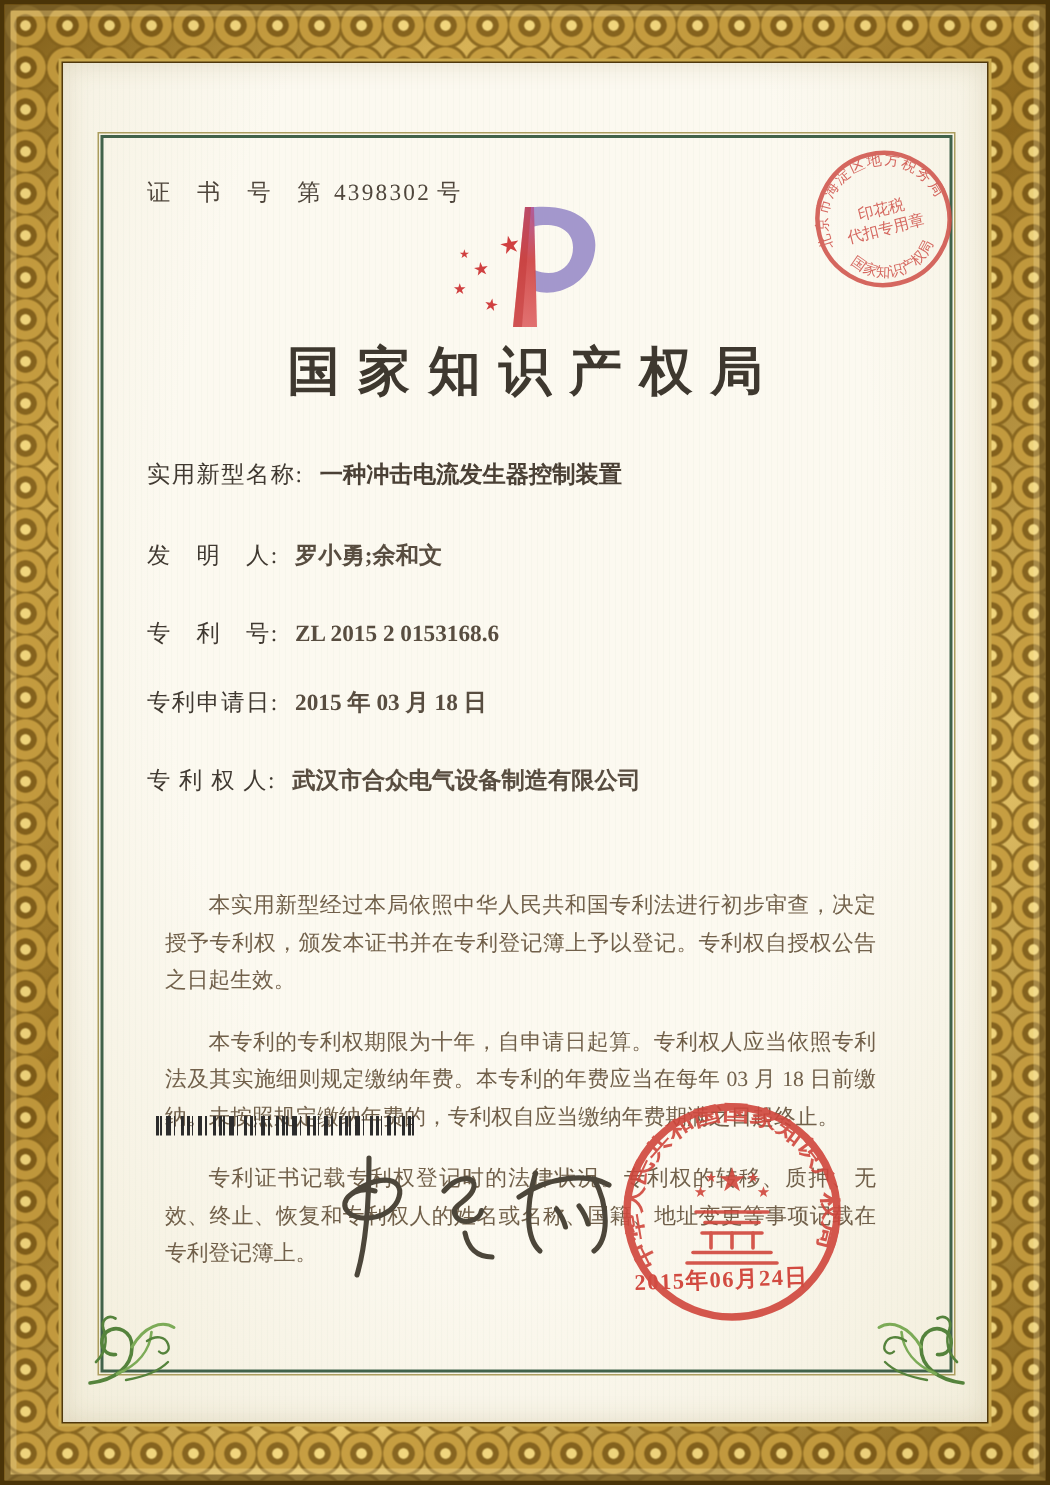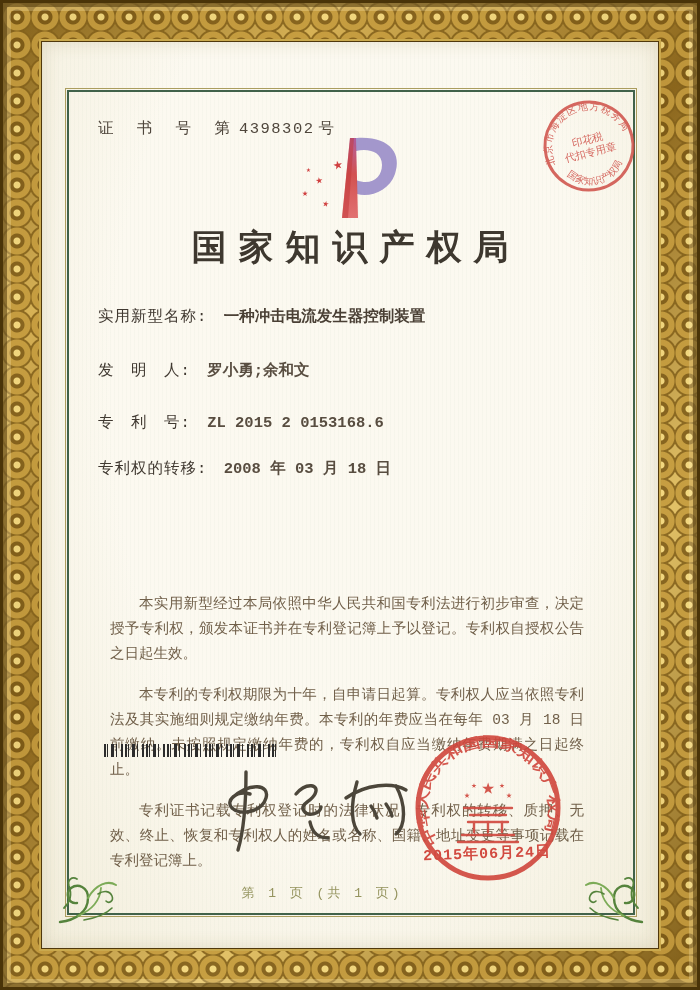--- a/index.html
+++ b/index.html
@@ -12,21 +12,21 @@
     background-image:
       repeating-radial-gradient(circle at 14px 14px, rgba(244,218,130,.9) 0 3px, rgba(122,88,22,.85) 4px 7px, rgba(196,155,62,.9) 8px 13px, rgba(132,98,28,.9) 14px 15px, rgba(196,155,62,.0) 16px 28px),
       linear-gradient(135deg,#7c5a16 0%,#d7b256 20%,#8a651c 45%,#e2c167 70%,#7c5a16 100%);
     background-size:28px 28px,100% 100%;
     box-shadow:inset 0 0 0 4px rgba(80,56,10,.55), inset 0 0 0 8px rgba(255,238,180,.28);}
   
   .paper{position:absolute;inset:42px;background:#f9f5e9;
     background-image:
       repeating-linear-gradient(90deg, rgba(150,185,150,.05) 0 1px, rgba(0,0,0,0) 1px 4px),
       radial-gradient(ellipse at 50% 38%, #fcf9f0 55%, #f2edda 100%);
-    box-shadow:0 0 0 1px #50380c, 0 0 0 3px #caa94e, inset 0 0 18px rgba(130,100,40,.18);font-family:Liberation Mono, monospace;}
+    box-shadow:0 0 0 1px #50380c, 0 0 0 3px #caa94e, inset 0 0 18px rgba(130,100,40,.18);}
   
   .inner-border{position:absolute;inset:46px 21px 31px 23px;border:1px solid #ab9d5e;pointer-events:none;}
   .inner-border::before{content:"";position:absolute;inset:1px;border:2px solid #41624a;}
   
   .flourish{position:absolute;width:66px;height:70px;}
   .flourish.bl{left:12px;bottom:20px;}
   .flourish.br{right:10px;bottom:20px;transform:scaleX(-1);}
   
   .cert-no{position:absolute;left:56px;top:76px;font-size:15.5px;color:#4f463c;}
   .cert-no .lbl{letter-spacing:7px;}
@@ -139,22 +139,26 @@
     </div>
     <div class="field f1">
       <span class="flabel">发　明　人:</span>
       <span class="fvalue">罗小勇;余和文</span>
     </div>
     <div class="field f2">
       <span class="flabel">专　利　号:</span>
       <span class="fvalue">ZL 2015 2 0153168.6</span>
     </div>
     <div class="field f3">
-      <span class="flabel">专利权的转移:</span>
-      <span class="fvalue">2008 年 03 月 18 日</span>
+      <span class="flabel">专利申请日:</span>
+      <span class="fvalue">2015 年 03 月 18 日</span>
+    </div>
+    <div class="field f4">
+      <span class="flabel">专 利 权 人:</span>
+      <span class="fvalue">武汉市合众电气设备制造有限公司</span>
     </div>
 
     <div class="body-text">
       <p>本实用新型经过本局依照中华人民共和国专利法进行初步审查，决定授予专利权，颁发本证书并在专利登记簿上予以登记。专利权自授权公告之日起生效。</p>
       <p>本专利的专利权期限为十年，自申请日起算。专利权人应当依照专利法及其实施细则规定缴纳年费。本专利的年费应当在每年 03 月 18 日前缴纳。未按照规定缴纳年费的，专利权自应当缴纳年费期满之日起终止。</p>
       <p>专利证书记载专利权登记时的法律状况。专利权的转移、质押、无效、终止、恢复和专利权人的姓名或名称、国籍、地址变更等事项记载在专利登记簿上。</p>
     </div>
 
     <div class="barcode"></div>
 
@@ -192,16 +196,15 @@
           <path d="M58 83 L94 83"></path>
           <path d="M56 90 L96 90"></path>
           <path d="M62 90 L62 100 M76 90 L76 100 M90 90 L90 100"></path>
           <path d="M50 103 L102 103"></path>
           <path d="M46 110 L106 110"></path>
         </g>
       </g>
     </svg>
     <div class="seal-date">2015年06月24日</div>
 
-    <div class="footer-page">第 1 页 (共 1 页)</div>
 
   </div>
 </div>
 
 </body></html>

